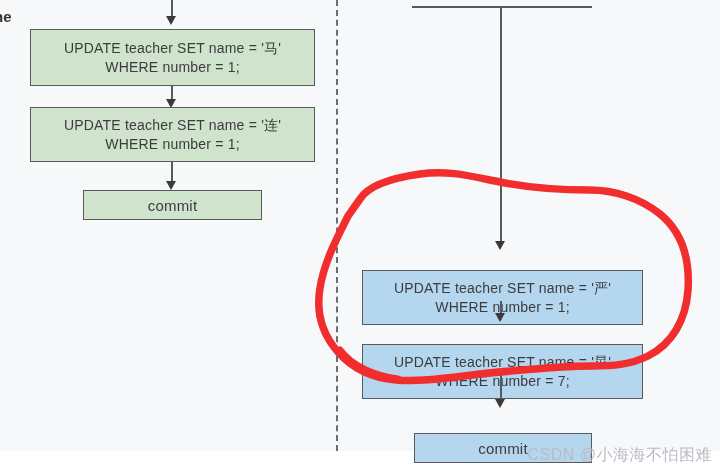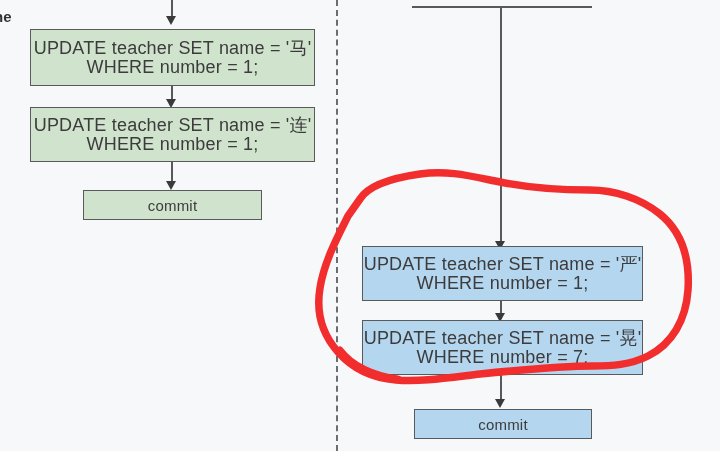--- a/index.html
+++ b/index.html
@@ -28,27 +28,27 @@
   
   .node {
     position: absolute;
     box-sizing: border-box;
     border: 1.5px solid #5a5a5a;
     display: flex;
     align-items: center;
     justify-content: center;
     text-align: center;
     color: #3c3c3c;
-    font-size: 18px;
+    font-size: 14px;
     line-height: 19px;
     letter-spacing: .2px;
     white-space: pre-line;
   }
   .node.green { background: #cfe3cd; }
-  .node.blue  { background: #b4d6ef; }
+  .node.blue  { background: #b4d6ef; margin-top: 24px; }
 
   
   .vline {
     position: absolute;
     width: 2px;
     background: #58595b;
   }
   .hline {
     position: absolute;
     height: 2px;
@@ -161,14 +161,15 @@
              C 630 365, 612 366, 592 366
              C 560 366, 520 370, 480 374
              C 446 378, 420 382, 396 380
              C 372 378, 352 368, 338 352
              C 322 334, 316 312, 320 288
              C 324 262, 338 236, 348 216
              Z" fill="none" stroke="#f22d2d" stroke-width="7.5" stroke-linecap="round" stroke-linejoin="round"></path>
     <path d="M 340 350 C 352 366, 374 376, 398 379" fill="none" stroke="#f22d2d" stroke-width="7" stroke-linecap="round"></path>
   </svg>
 
+  <div class="watermark">CSDN @小海海不怕困难</div>
 
 </div>
 
 </body></html>

